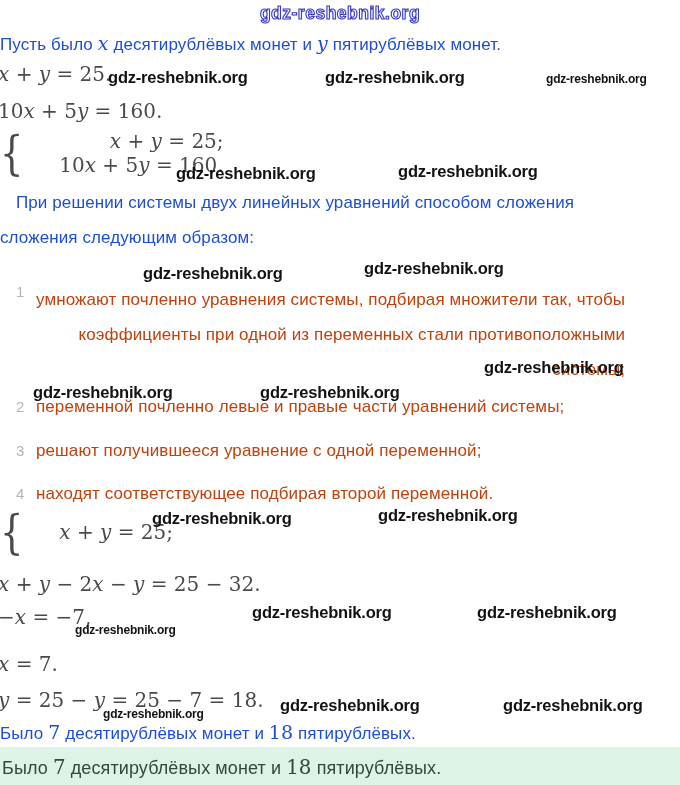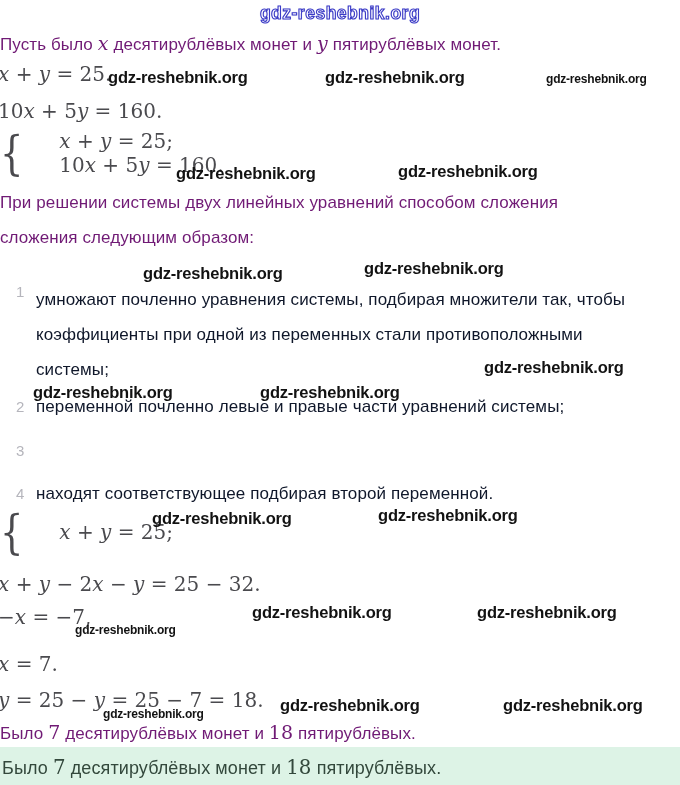--- a/index.html
+++ b/index.html
@@ -1,23 +1,23 @@
 <!DOCTYPE html>
 <html><head>
 <meta charset="utf-8">
 <style>
   * { margin:0; padding:0; box-sizing:border-box; }
   html,body { width:680px; height:785px; background:#ffffff; overflow:hidden;
               font-family:"Liberation Sans", sans-serif; }
   #page { position:relative; width:680px; height:785px; background:#ffffff; }
 
-  .abs { position:absolute; }
+  .abs { position:absolute;text-align:right; }
 
   
-  .text { font-size:17px; color:#701a75; letter-spacing:.1px; white-space:nowrap; }
+  .text { font-size:17px; color:#1d4ed8; letter-spacing:.1px; white-space:nowrap; }
 
   
   .math { font-family:"DejaVu Serif", serif; font-size:20px; color:#4a4a4e; white-space:nowrap; }
   .math i { font-style:italic; }
 
   
   .mixed i { font-family:"DejaVu Serif", serif; font-style:italic; font-size:1.12em; }
   .mixed .n { font-family:"DejaVu Serif", serif; font-size:1.12em; }
 
   
@@ -29,21 +29,21 @@
 
   
   .system { display:flex; align-items:center; }
   .brace { font-family:"DejaVu Serif", serif; font-size:46px; font-weight:400; color:#4a4a4e;
            transform:scaleX(.8); transform-origin:left center; line-height:1; }
   .sys-lines { margin-left:30px; }
   .sys-lines .math { display:block; line-height:24px; }
 
   
   .step-num { font-size:15px; color:#b5b5bc; white-space:nowrap; }
-  .step-text { font-size:17px; color:#0f172a; letter-spacing:.1px; white-space:nowrap; }
+  .step-text { font-size:17px; color:#c2410c; letter-spacing:.1px; white-space:nowrap; }
   .step-multi { line-height:35px; }
   .step-multi div { white-space:nowrap; }
 
   
   .answer-box { left:0; top:747px; width:680px; height:38px; background:#ddf3e6; }
   .answer-text { position:absolute; left:2px; top:9px; font-size:18px; color:#33483c;
                  letter-spacing:.1px; white-space:nowrap; }
   .answer-text .n { font-family:"DejaVu Serif", serif; font-size:1.1em; }
 </style>
 </head>
@@ -65,41 +65,42 @@
   <div class="abs system" style="left:0; top:129px;">
     <span class="brace">{</span>
     <span class="sys-lines">
       <span class="math"><i>x</i> + <i>y</i> = <span class="n">25</span>;</span>
       <span class="math"><span class="n">10</span><i>x</i> + <span class="n">5</span><i>y</i> = <span class="n">160</span>.</span>
     </span>
   </div>
   <span class="abs wm" style="left:176px; top:164px;">gdz-reshebnik.org</span>
   <span class="abs wm" style="left:398px; top:162px;">gdz-reshebnik.org</span>
 
-  <div class="abs text" style="left:0; top:193px;">При решении системы двух линейных уравнений способом сложения</div>
+  <div class="abs text" style="left:16px; top:193px;">При решении системы двух линейных уравнений способом сложения</div>
   <div class="abs text" style="left:0; top:228px;">сложения следующим образом:</div>
 
   <span class="abs wm" style="left:143px; top:264px;">gdz-reshebnik.org</span>
   <span class="abs wm" style="left:364px; top:259px;">gdz-reshebnik.org</span>
 
   <span class="abs step-num" style="left:16px; top:283px;">1</span>
   <div class="abs step-text step-multi" style="left:36px; top:282px;">
     <div>умножают почленно уравнения системы, подбирая множители так, чтобы</div>
     <div>коэффициенты при одной из переменных стали противоположными</div>
     <div>системы;</div>
   </div>
 
   <span class="abs wm" style="left:484px; top:358px;">gdz-reshebnik.org</span>
   <span class="abs wm" style="left:33px; top:383px;">gdz-reshebnik.org</span>
   <span class="abs wm" style="left:260px; top:383px;">gdz-reshebnik.org</span>
 
   <span class="abs step-num" style="left:16px; top:398px;">2</span>
   <div class="abs step-text" style="left:36px; top:397px;">переменной почленно левые и правые части уравнений системы;</div>
 
   <span class="abs step-num" style="left:16px; top:442px;">3</span>
+  <div class="abs step-text" style="left:36px; top:441px;">решают получившееся уравнение с одной переменной;</div>
 
   <span class="abs step-num" style="left:16px; top:485px;">4</span>
   <div class="abs step-text" style="left:36px; top:484px;">находят соответствующее подбирая второй переменной.</div>
 
   <div class="abs system" style="left:0; top:509px;">
     <span class="brace">{</span>
     <span class="sys-lines">
       <span class="math"><i>x</i> + <i>y</i> = <span class="n">25</span>;</span>
     </span>
   </div>

